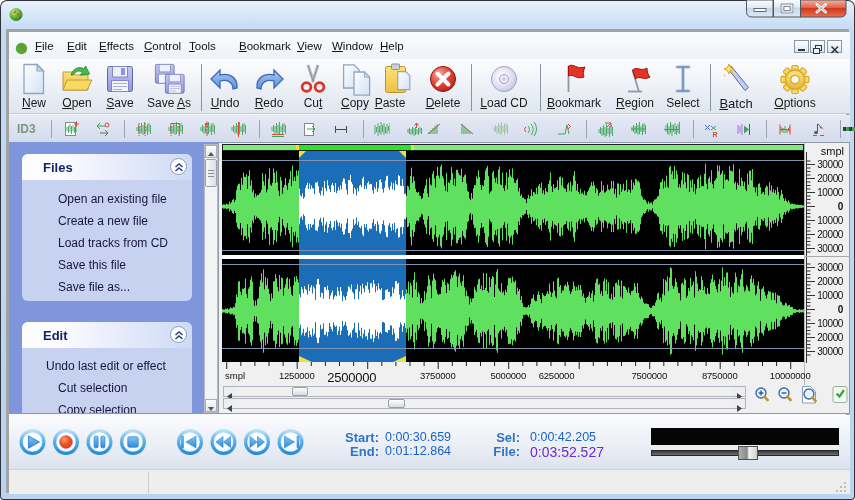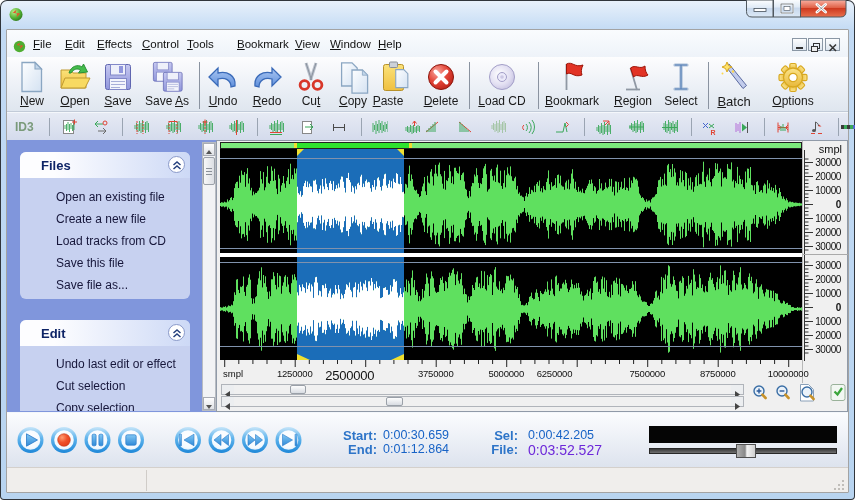--- a/index.html
+++ b/index.html
@@ -41,21 +41,21 @@
    <path d="M54.5 0v17h40q5.5 0 5.5-5.5V0z" fill="url(#btnr)" stroke="#50585f"></path>
    <rect x="8" y="8.5" width="12" height="3" fill="#fff" stroke="#46505a" stroke-width="0.8"></rect>
    <rect x="35" y="4" width="12" height="9" fill="none" stroke="#fff" stroke-width="2"></rect>
    <rect x="35" y="4" width="12" height="9" fill="none" stroke="#46505a" stroke-width="0.7"></rect>
    <rect x="38" y="6.5" width="6" height="4" fill="#fff" stroke="#46505a" stroke-width="0.6"></rect>
    <path d="M71 4.5l8.5 7.5M79.5 4.5L71 12" stroke="#fff" stroke-width="3" stroke-linecap="round"></path>
    <path d="M71 4.5l8.5 7.5M79.5 4.5L71 12" stroke="#46505a" stroke-width="0.5"></path>
   </svg>
  </div>
 
- <div class="abs" style="left:6px;top:29px;width:843px;height:464px;background:#f4f7fb;border:1px solid #a3a3a3;border-radius:1px">
+ <div class="abs" style="left:6px;top:29px;width:843px;height:464px;background:#f4f7fb;border:3px solid #a3a3a3;border-radius:1px">
   <div class="abs" style="left:0;top:0;width:841px;height:27px;background:linear-gradient(#fafcfe,#eef3f9)">
     <div class="abs" style="left:6px;top:9px;width:13px;height:13px"><svg width="13" height="13" viewBox="0 0 15 16">
             <circle cx="7.5" cy="8" r="7" fill="#4fae32"></circle>
             <path d="M4 6l5 1-1 4 4-4-5-1 1-3z" fill="#e8502a"></path>
           </svg></div>
     <div style="position:absolute;left:26px;top:8px;font-size:11.5px;color:#111"><u>F</u>ile</div>
         <div style="position:absolute;left:58px;top:8px;font-size:11.5px;color:#111"><u>E</u>dit</div>
         <div style="position:absolute;left:90px;top:8px;font-size:11.5px;color:#111"><u>E</u>ffects</div>
         <div style="position:absolute;left:135px;top:8px;font-size:11.5px;color:#111"><u>C</u>ontrol</div>
         <div style="position:absolute;left:180px;top:8px;font-size:11.5px;color:#111"><u>T</u>ools</div>
@@ -837,21 +837,21 @@
           <div style="position:absolute;left:36px;top:82px;font-size:12px;color:#16163a">Load tracks from CD</div>
           <div style="position:absolute;left:36px;top:104px;font-size:12px;color:#16163a">Save this file</div>
           <div style="position:absolute;left:36px;top:126px;font-size:12px;color:#16163a">Save file as...</div>
         </div>
     <div style="position:absolute;left:13px;top:180px;width:170px;height:91px;border-radius:6px 6px 0 0;background:#c7d1f0;overflow:hidden">
           <div style="position:absolute;left:0;top:0;width:170px;height:26px;background:linear-gradient(90deg,#fdfdff 20%,#cdd9f6)"></div>
           <div style="position:absolute;left:21px;top:6px;font-size:13px;font-weight:bold;color:#0e2466">Edit</div>
           <div style="position:absolute;right:5px;top:4px;width:17px;height:17px;border-radius:50%;background:#fff;border:1px solid #8898c8"><svg width="16" height="16">
               <path d="M4.5 8l3.5-3 3.5 3M4.5 12l3.5-3 3.5 3" fill="none" stroke="#26417e" stroke-width="1.5"></path>
             </svg></div>
-          <div style="position:absolute;left:36px;top:37px;font-size:12px;color:#16163a">Undo last edit or effect</div>
+          <div style="position:absolute;left:24px;top:37px;font-size:12px;color:#16163a">Undo last edit or effect</div>
           <div style="position:absolute;left:36px;top:59px;font-size:12px;color:#16163a">Cut selection</div>
           <div style="position:absolute;left:36px;top:81px;font-size:12px;color:#16163a">Copy selection</div>
         </div>
     <div class="abs" style="left:195px;top:2px;width:14px;height:269px;background:#f2f3f5;border:1px solid #b8bcc2">
       <div class="abs" style="left:0;top:0;width:12px;height:13px;background:linear-gradient(#fefefe,#e0e2e6);border:1px solid #a8acb4"><svg width="10" height="11">
               <path d="M2 7l3-4 3 4z" fill="#555"></path>
             </svg></div>
       <div class="abs" style="left:0;top:14px;width:12px;height:28px;background:linear-gradient(90deg,#f8f8f8,#dcdfe4);border:1px solid #9aa0a8;border-radius:2px"><svg width="10" height="26">
               <path d="M2 10.5h6M2 13.5h6M2 16.5h6" stroke="#8a9098"></path>
             </svg></div>

